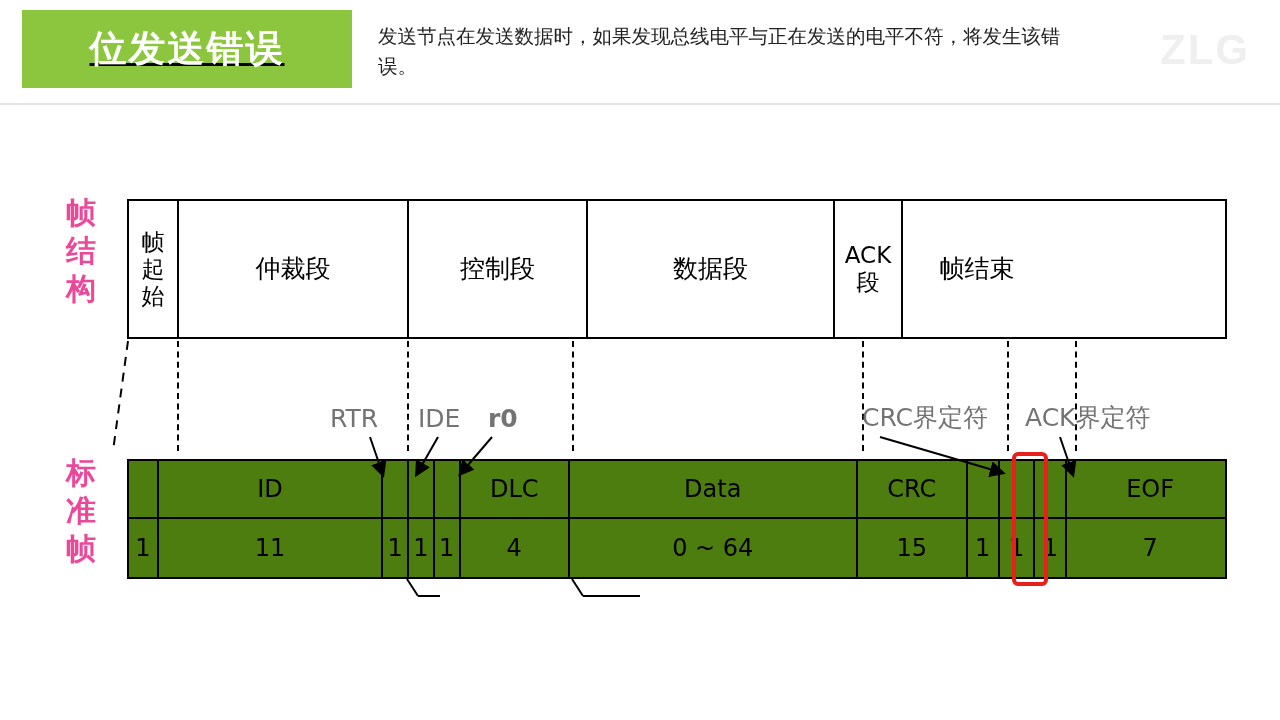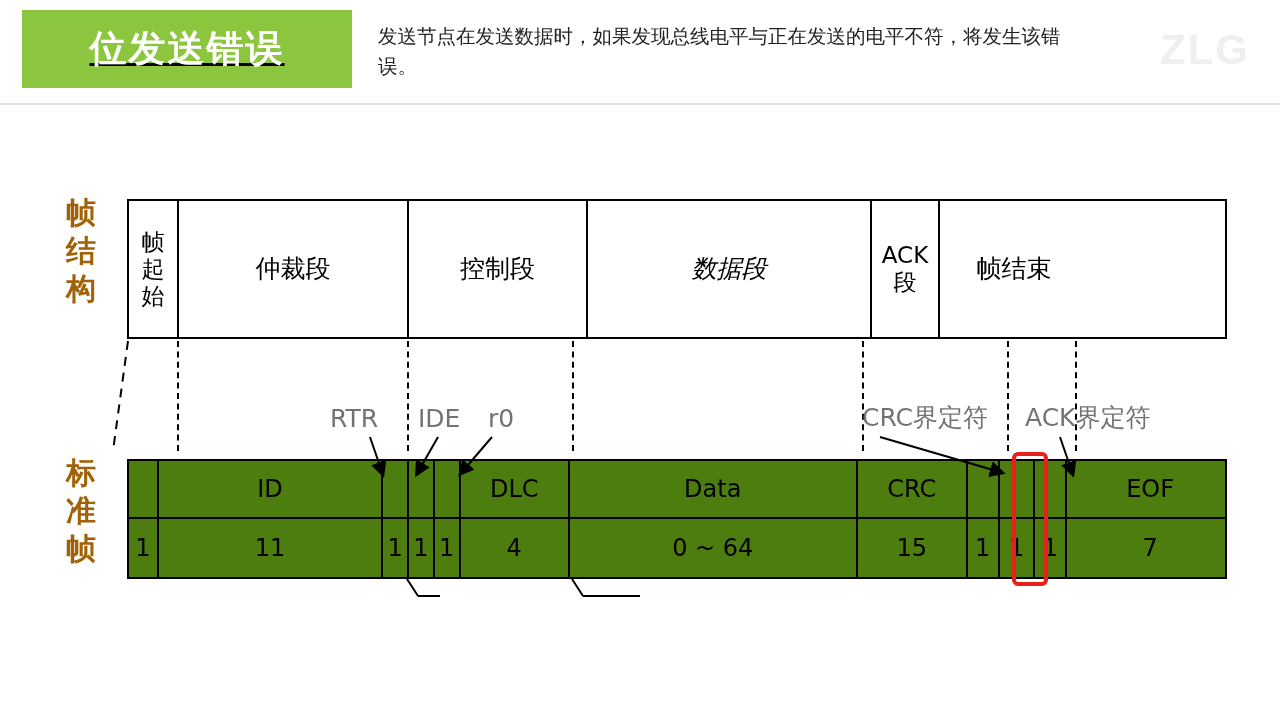--- a/index.html
+++ b/index.html
@@ -84,21 +84,21 @@
     left: 0;
     top: 104px;
     width: 1280px;
     height: 616px;
   }
 
   .row-label {
     position: absolute;
     font-size: 30px;
     font-weight: bold;
-    color: #a16207;
+    color: #ec4899;
     line-height: 38px;
     text-align: center;
     font-family: "DejaVu Sans", "Liberation Sans", sans-serif;
   }
   #label-frame-structure {
     left: 58px;
     top: 90px;
     width: 46px;
   }
   #label-standard-frame {
@@ -217,21 +217,21 @@
 
 <div class="diagram">
 
   <div class="row-label" id="label-frame-structure">帧结构</div>
   <div class="row-label" id="label-standard-frame">标准帧</div>
 
   <div class="top-table">
     <div class="top-cell tc-narrow" style="width:50px;">帧起始</div>
     <div class="top-cell" style="width:230px;">仲裁段</div>
     <div class="top-cell" style="width:179px;">控制段</div>
-    <div class="top-cell" style="width:284px;font-style:italic;">数据段</div>
+    <div class="top-cell" style="width:247px;">数据段</div>
     <div class="top-cell tc-narrow" style="width:68px;">ACK段</div>
     <div class="top-cell" style="width:148px;">帧结束</div>
   </div>
 
   <div class="dashed-v" style="left:177px; top:237px; height:110px;"></div>
   <div class="dashed-v" style="left:407px; top:237px; height:110px;"></div>
   <div class="dashed-v" style="left:572px; top:237px; height:110px;"></div>
   <div class="dashed-v" style="left:862px; top:237px; height:110px;"></div>
   <div class="dashed-v" style="left:1007px; top:237px; height:110px;"></div>
   <div class="dashed-v" style="left:1075px; top:237px; height:110px;"></div>
@@ -262,21 +262,21 @@
       <div class="bot-cell" style="width:111px;">15</div>
       <div class="bot-cell" style="width:32px;">1</div>
       <div class="bot-cell" style="width:36px;">1</div>
       <div class="bot-cell" style="width:32px;">1</div>
       <div class="bot-cell" style="width:151px;">7</div>
     </div>
   </div>
 
   <div class="callout" style="left:330px; top:300px;">RTR</div>
   <div class="callout" style="left:418px; top:300px;">IDE</div>
-  <div class="callout" style="left:488px; top:300px;">r0</div>
+  <div class="callout" style="left:488px; top:300px;font-weight:bold;">r0</div>
   <div class="callout" style="left:862px; top:297px;">CRC界定符</div>
   <div class="callout" style="left:1025px; top:297px;">ACK界定符</div>
 
   <div class="red-box"></div>
 
   <svg class="overlay" viewBox="0 0 1280 616">
     <defs>
       <marker id="arrowhead" markerWidth="8" markerHeight="8" refX="5" refY="4" orient="auto">
         <polygon points="0,0 8,4 0,8" fill="#000"></polygon>
       </marker>

